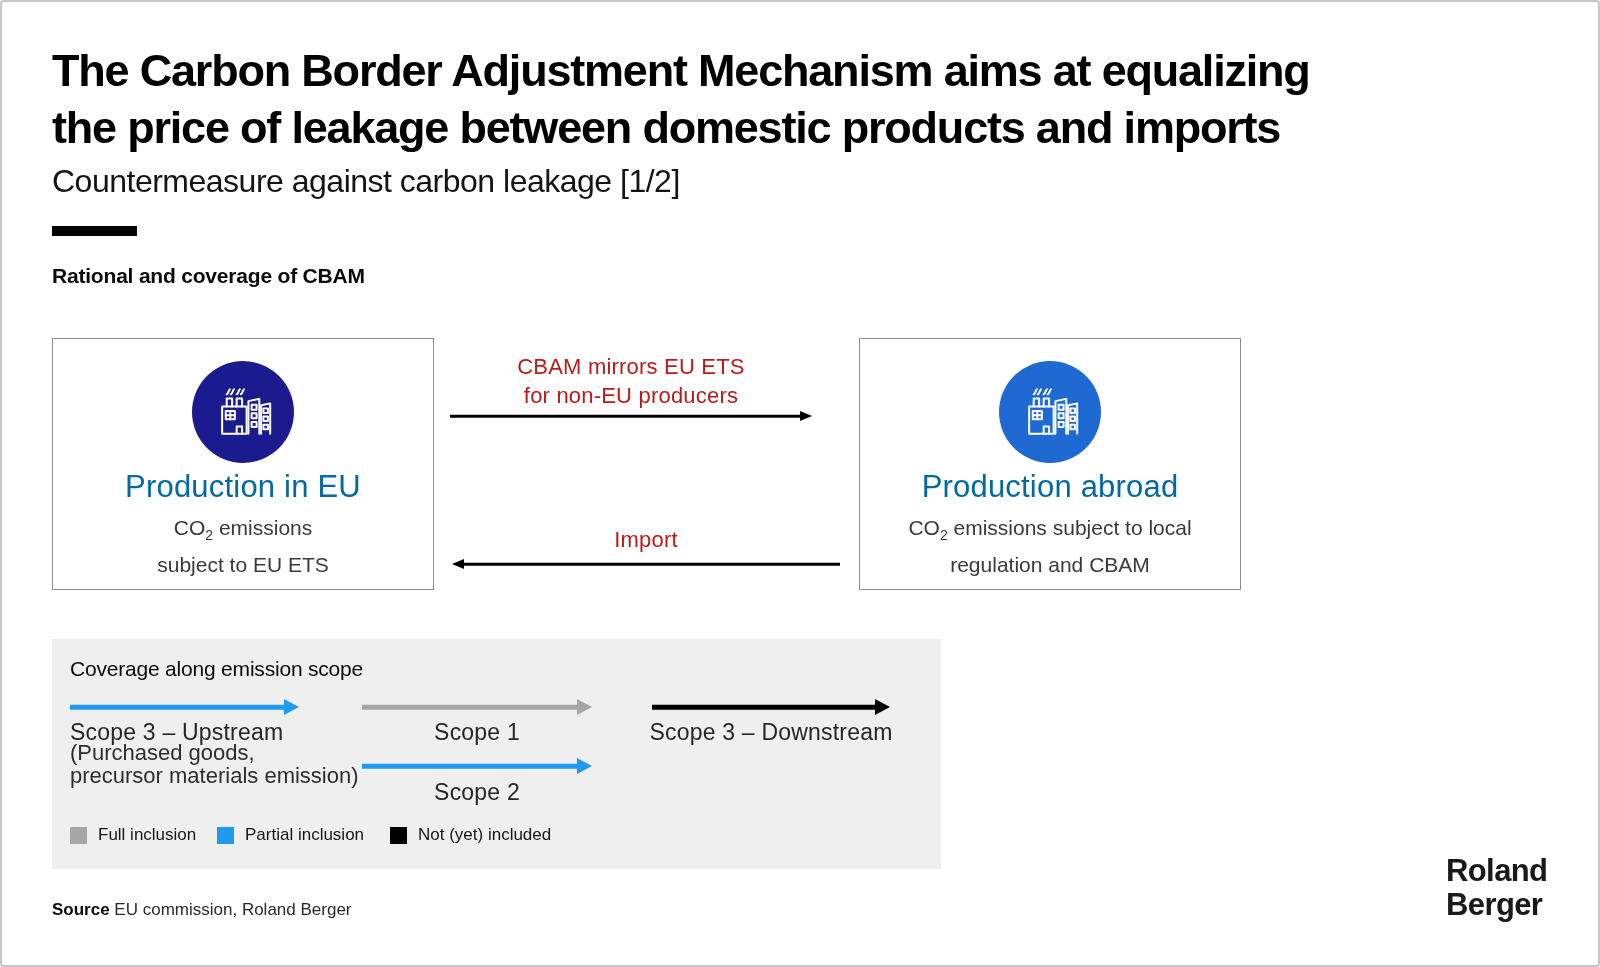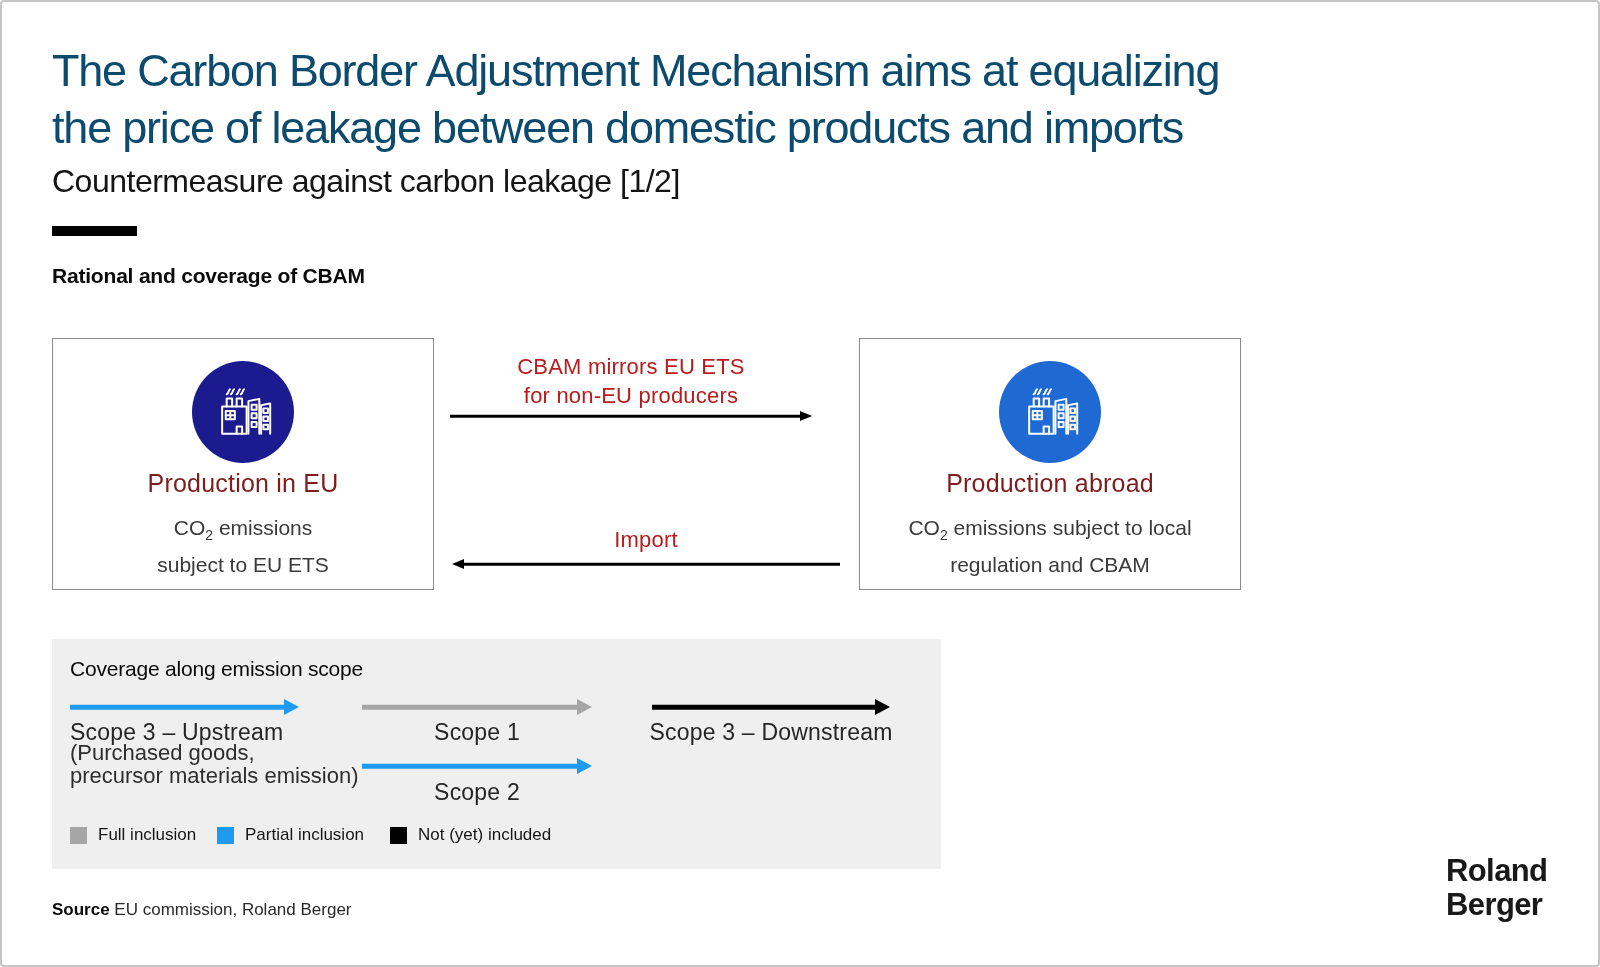--- a/index.html
+++ b/index.html
@@ -4,21 +4,21 @@
 <style>
   * { margin:0; padding:0; box-sizing:border-box; }
   html,body { background:#fff; }
   .page {
     position:relative; width:1600px; height:967px;
     background:#fff; border:2px solid #c6c6c6; border-radius:4px;
     font-family:"Liberation Sans", sans-serif; color:#000; overflow:hidden;
   }
   .title {
     position:absolute; left:50px; top:40px; width:1500px;
-    font-size:45px; font-weight:400; line-height:57px; letter-spacing:-1.2px; color:#0c4a6e;
+    font-size:45px; font-weight:700; line-height:57px; letter-spacing:-1.2px; color:#000000;
   }
   .subtitle {
     position:absolute; left:50px; top:161px; width:1200px;
     font-size:32px; font-weight:400; letter-spacing:-0.5px; color:#141414;
   }
   .black-bar { position:absolute; left:50px; top:224px; width:85px; height:10px; background:#000; }
   .section-heading {
     position:absolute; left:50px; top:262px;
     font-size:21px; font-weight:700; letter-spacing:-0.2px; color:#0a0a0a;
   }
@@ -28,21 +28,21 @@
   }
   .flow-box.left { left:50px; }
   .flow-box.right { left:857px; }
   .icon-circle {
     position:absolute; left:50%; top:22px; transform:translateX(-50%);
     width:102px; height:102px; border-radius:50%;
     display:flex; align-items:center; justify-content:center;
   }
   .box-title {
     position:absolute; left:0; top:130px; width:100%; text-align:center;
-    font-size:25px; font-weight:400; letter-spacing:0.2px; color:#7f1d1d;
+    font-size:31px; font-weight:400; letter-spacing:0.2px; color:#0369a1;
   }
   .box-desc {
     position:absolute; left:0; top:174px; width:100%; text-align:center;
     font-size:21px; line-height:29px; color:#3a3a3a;
   }
   .box-desc .inner { display:inline-block; }
   .flow-box.left  .box-desc .inner { max-width:190px; }
   .flow-box.right .box-desc .inner { max-width:315px; }
   sub { font-size:14px; }
 

